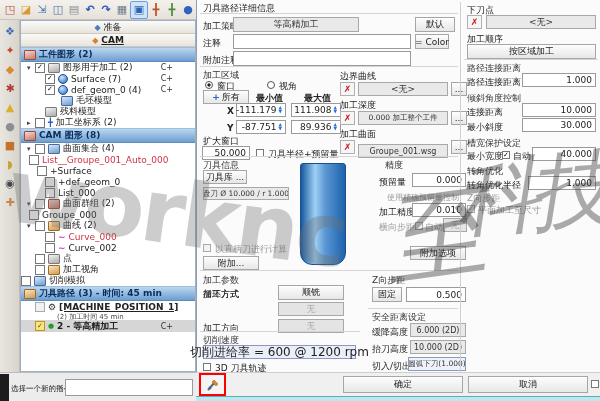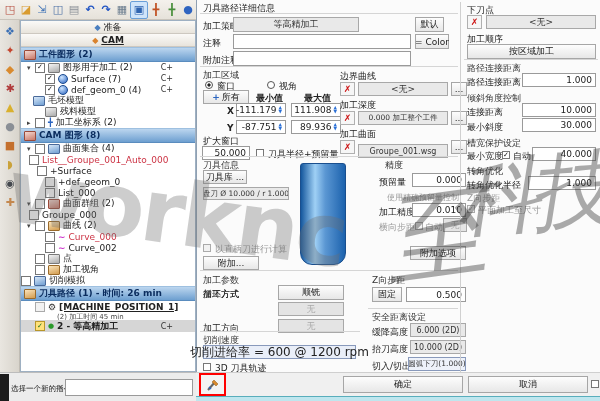--- a/index.html
+++ b/index.html
@@ -120,21 +120,21 @@
     <span class="isph"></span>
     <span>Surface (7)</span>
     <span class="bdg">C+</span>
   </div>
   <div class="trow" style="padding-left:24px">
     <span class="cb">✓</span>
     <span class="isph"></span>
     <span>def_geom_0 (4)</span>
     <span class="bdg">C+</span>
   </div>
-  <div class="trow" style="padding-left:12px">
+  <div class="trow" style="padding-left:40px">
     <span class="ib blue"></span>
     <span>毛坯模型</span>
   </div>
   <div class="trow" style="padding-left:24px">
     <span class="ib"></span>
     <span>残料模型</span>
   </div>
   <div class="trow" style="padding-left:6px">
     <span class="exp">▸</span>
     <span class="cb"></span>
@@ -205,21 +205,21 @@
     <span>加工视角</span>
   </div>
   <div class="trow" style="padding-left:0">
     <span class="cb"></span>
     <span class="ib blue"></span>
     <span>切削模拟</span>
   </div>
 
   <div class="hdr">
     <span class="ib org" style="margin:0"></span>
-    <span>刀具路径 (1) - 时间: 26 min</span>
+    <span>刀具路径 (3) - 时间: 45 min</span>
   </div>
   <div style="padding-left:14px;height:19px">
     <div style="display:flex;align-items:center;height:11px">
       <span class="cb dim"></span>
       <span class="gl" style="color:#333;font-weight:normal">⚙</span>
       <span style="font-weight:bold;text-decoration:underline">[MACHINE_POSITION_1]</span>
     </div>
     <div style="font-size:7px;color:#444;padding-left:22px">(2) 加工时间 45 min</div>
   </div>
   <div class="trow sel" style="padding-left:14px;height:12px">
@@ -237,21 +237,21 @@
   <input class="a" style="left: 65px; top: 6px; width: 128px; height: 17px;" value="">
 </div>
 
 <div class="a dlg"></div>
 
 <span class="a lbl" style="left:203px;top:2px">刀具路径详细信息</span>
 <div class="a hr" style="left:200px;top:13px;width:258px"></div>
 
 <span class="a lbl" style="left:203px;top:20px">加工策略</span>
 <div class="a gfield" style="left:233px;top:17px;width:126px;height:15px">等高精加工</div>
-<div class="a btn" style="left:415px;top:17px;width:29px;height:15px">默认</div>
+<div class="a btn" style="left:415px;top:17px;width:40px;height:15px">默认</div>
 <span class="a lbl" style="left:203px;top:37px">注释</span>
 <input class="a" style="left: 233px; top: 34px; width: 178px; height: 15px;" value="">
 <div class="a btn" style="left:415px;top:34px;width:34px;height:15px">= Color</div>
 <span class="a lbl" style="left:203px;top:54px">附加注释</span>
 <input class="a" style="left: 233px; top: 51px; width: 178px; height: 15px;" value="">
 
 <div class="a hr" style="left:200px;top:66px;width:258px"></div>
 <span class="a gtitle" style="left:203px;top:69px">加工区域</span>
 <span class="a" style="left:205px;top:81px;width:8px;height:8px;border:1px solid #555;border-radius:50%;background:radial-gradient(circle,#222 35%,#fff 40%)"></span>
 <span class="a lbl" style="left:217px;top:80px">窗口</span>

